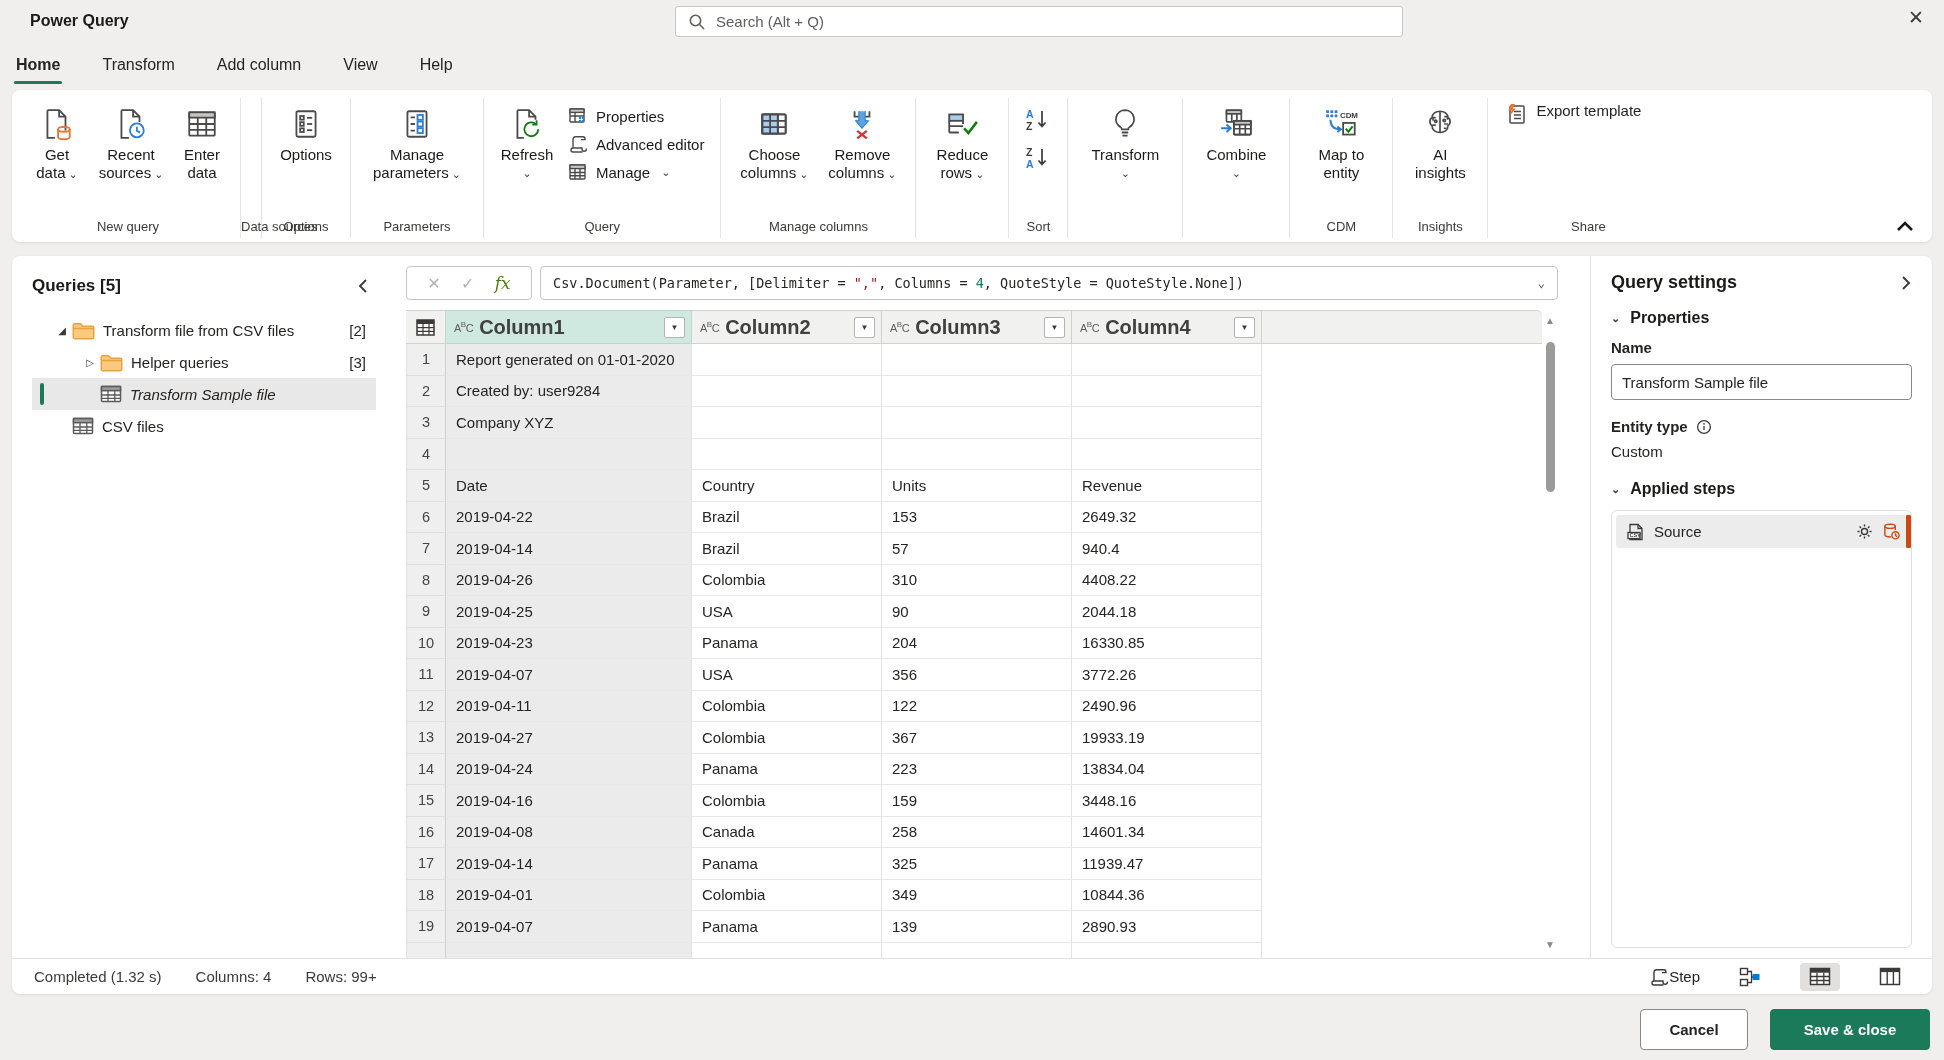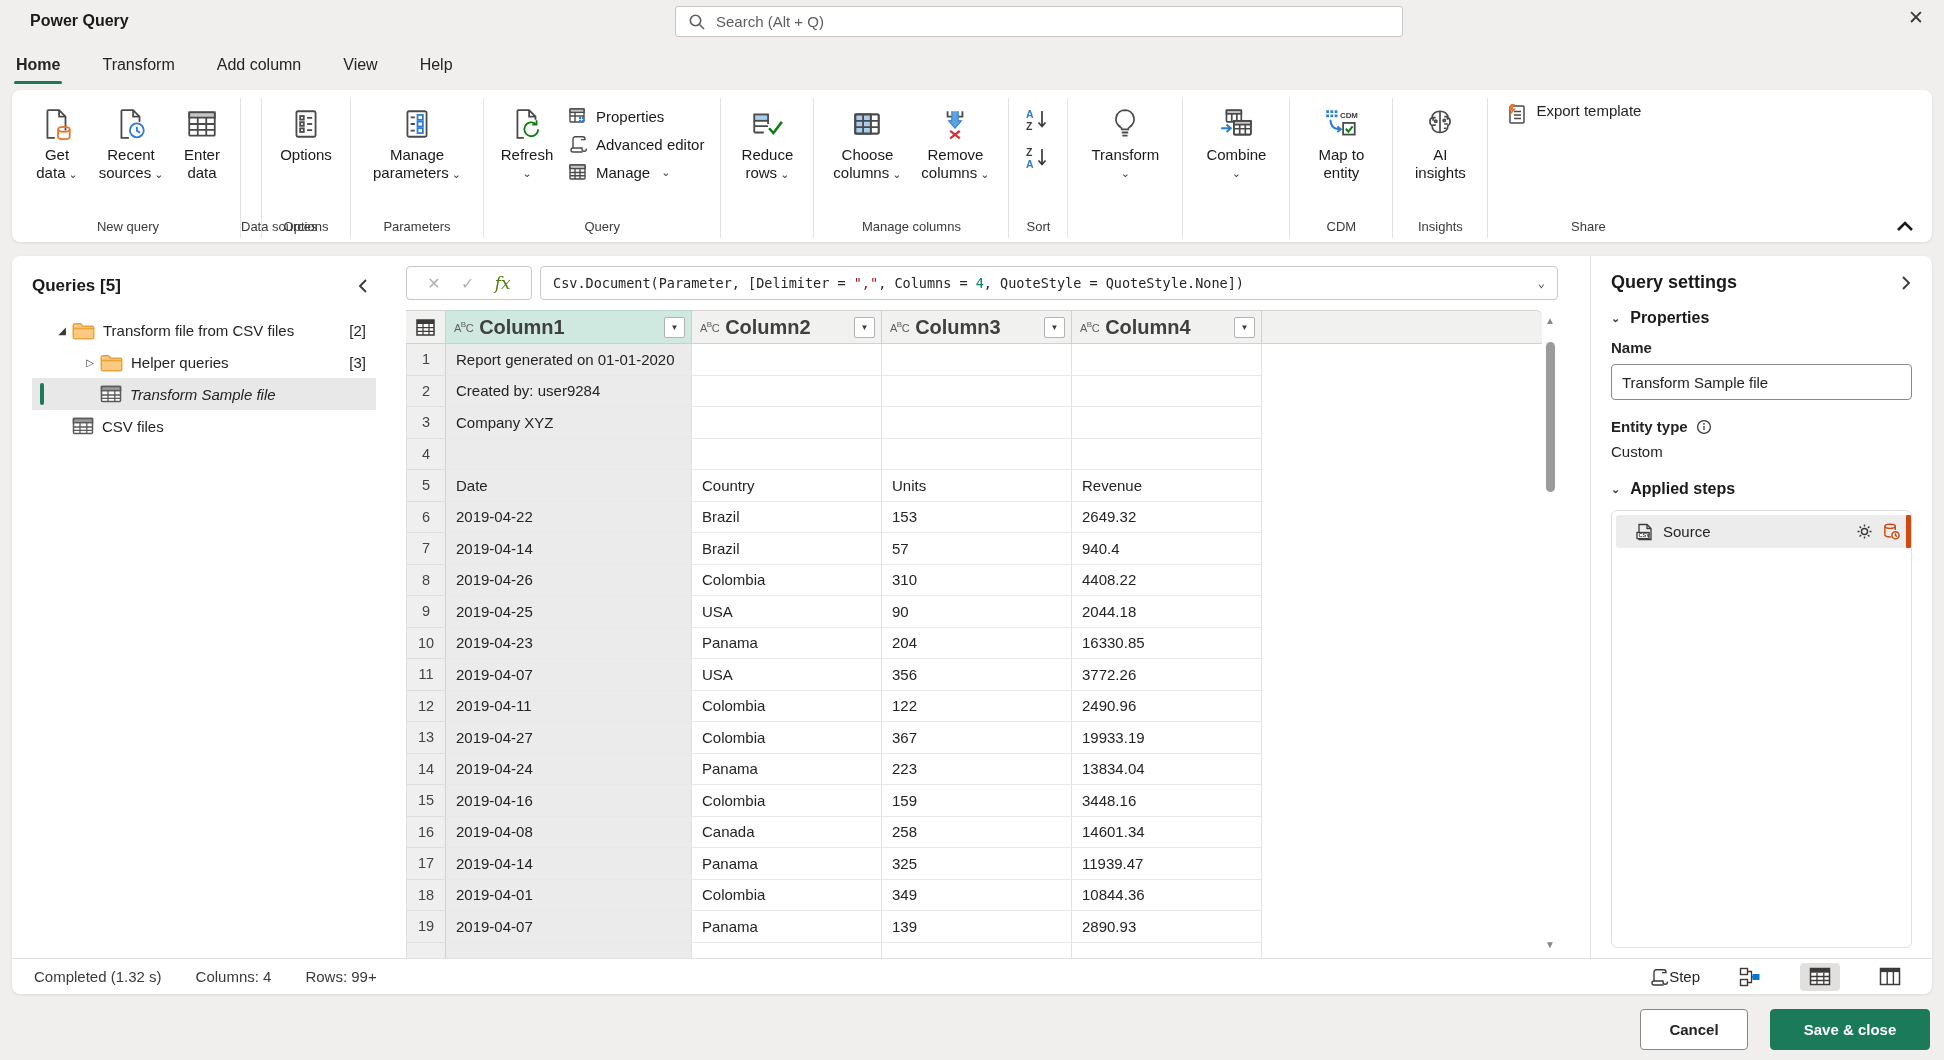--- a/index.html
+++ b/index.html
@@ -103,21 +103,21 @@
   
   .rightpanel { width:342px; flex-shrink:0; border-left:1px solid #e4e2e0; padding:16px 20px 10px 20px; display:flex; flex-direction:column; }
   .qs-head { display:flex; align-items:center; margin-bottom:16px; }
   .qs-title { font-size:18px; font-weight:600; color:#1b1a19; }
   .qs-sec { display:flex; align-items:center; gap:10px; font-size:16px; font-weight:600; color:#1b1a19; margin-bottom:12px; cursor:pointer; }
   .qs-sec .secchev { font-size:11px; color:#3b3a39; }
   .qs-label { font-size:15px; font-weight:700; margin-bottom:8px; display:flex; align-items:center; gap:8px; }
   .qs-input { width:100%; height:36px; border:1px solid #8a8886; border-radius:4px; padding:0 10px; font-size:15px; font-family:inherit; color:#252423; margin-bottom:18px; }
   .qs-value { font-size:15px; color:#252423; margin-bottom:20px; }
   .steps-box { border:1px solid #e1dfdd; border-radius:6px; flex:1; padding:4px; position:relative; overflow:hidden; }
-  .step-row { height:33px; background:#ececec; border-radius:3px; display:flex; align-items:center; padding:0 6px 0 19px; cursor:pointer; position:relative; }
+  .step-row { height:33px; background:#ececec; border-radius:3px; display:flex; align-items:center; padding:0 6px 0 10px; cursor:pointer; position:relative; }
   .step-row .slabel { font-size:15px; margin-left:8px; }
   .step-actions { margin-left:auto; display:flex; align-items:center; gap:8px; }
   .step-bar { position:absolute; right:-4px; top:0; bottom:0; width:5px; background:#cc4a12; border-radius:1px; }
 
   
   .statusbar { height:36px; border-top:1px solid #e4e2e0; display:flex; align-items:center; padding:0 22px; gap:34px; font-size:15px; color:#3b3a39; flex-shrink:0; }
   .statusbar .left { display:flex; gap:34px; }
   .statusbar .right { margin-left:auto; display:flex; align-items:center; gap:30px; }
   .step-btn { display:flex; align-items:center; gap:0; cursor:pointer; color:#252423; }
   .view-btn { display:flex; align-items:center; justify-content:center; width:40px; height:28px; border-radius:4px; cursor:pointer; }
@@ -299,60 +299,60 @@
           <span>Manage</span>
           <span class="chev">⌄</span>
         </div>
       </div>
     </div>
     <div class="rgl">Query</div>
   </div>
 
   <div class="rgroup">
     <div class="rbtns">
+      <div class="rbtn" style="width:86px">
+        <span class="ricon">
+          <svg width="34" height="34" viewBox="0 0 32 32" fill="none" stroke="#4a4a4a" stroke-width="1.7">
+              <rect x="5" y="7" width="22" height="18" rx="1"></rect>
+              <rect x="5" y="7" width="14.6" height="18" fill="#a9cdf0"></rect>
+              <path d="M5 13 h22 M5 19 h22 M12.3 7 v18 M19.6 7 v18"></path>
+              <rect x="5" y="7" width="22" height="18" rx="1"></rect>
+            </svg>
+        </span>
+        <span class="rlabel"><span>Choose columns</span><span class="chev">⌄</span></span>
+      </div>
+      <div class="rbtn" style="width:86px">
+        <span class="ricon">
+          <svg width="34" height="34" viewBox="0 0 32 32" fill="none">
+              <path d="M9 4 v5 h4 M23 4 v5 h-4" stroke="#4a4a4a" stroke-width="1.7"></path>
+              <path d="M13 4 v9 h-3 l6 7 6 -7 h-3 v-9" fill="#5ea3dd" stroke="#2b7cd3" stroke-width="1"></path>
+              <path d="M11.5 22.5 l9 7 M20.5 22.5 l-9 7" stroke="#d13438" stroke-width="2.2"></path>
+            </svg>
+        </span>
+        <span class="rlabel"><span>Remove columns</span><span class="chev">⌄</span></span>
+      </div>
+    </div>
+    <div class="rgl">Manage columns</div>
+  </div>
+
+  <div class="rgroup">
+    <div class="rbtns">
       <div class="rbtn" style="width:72px">
         <span class="ricon">
           <svg width="34" height="34" viewBox="0 0 32 32" fill="none" stroke="#4a4a4a" stroke-width="1.7">
               <rect x="4" y="7" width="13" height="6" fill="#a9cdf0"></rect>
               <path d="M4 18 h13 M4 24 h9 M4 13 v11"></path>
               <path d="M17 13 v3"></path>
               <path d="M18 20 l4 4.5 L30 14" stroke="#107c10" stroke-width="2.4"></path>
             </svg>
         </span>
         <span class="rlabel"><span>Reduce rows</span><span class="chev">⌄</span></span>
       </div>
     </div>
     <div class="rgl"></div>
-  </div>
-
-  <div class="rgroup">
-    <div class="rbtns">
-      <div class="rbtn" style="width:86px">
-        <span class="ricon">
-          <svg width="34" height="34" viewBox="0 0 32 32" fill="none" stroke="#4a4a4a" stroke-width="1.7">
-              <rect x="5" y="7" width="22" height="18" rx="1"></rect>
-              <rect x="5" y="7" width="14.6" height="18" fill="#a9cdf0"></rect>
-              <path d="M5 13 h22 M5 19 h22 M12.3 7 v18 M19.6 7 v18"></path>
-              <rect x="5" y="7" width="22" height="18" rx="1"></rect>
-            </svg>
-        </span>
-        <span class="rlabel"><span>Choose columns</span><span class="chev">⌄</span></span>
-      </div>
-      <div class="rbtn" style="width:86px">
-        <span class="ricon">
-          <svg width="34" height="34" viewBox="0 0 32 32" fill="none">
-              <path d="M9 4 v5 h4 M23 4 v5 h-4" stroke="#4a4a4a" stroke-width="1.7"></path>
-              <path d="M13 4 v9 h-3 l6 7 6 -7 h-3 v-9" fill="#5ea3dd" stroke="#2b7cd3" stroke-width="1"></path>
-              <path d="M11.5 22.5 l9 7 M20.5 22.5 l-9 7" stroke="#d13438" stroke-width="2.2"></path>
-            </svg>
-        </span>
-        <span class="rlabel"><span>Remove columns</span><span class="chev">⌄</span></span>
-      </div>
-    </div>
-    <div class="rgl">Manage columns</div>
   </div>
 
   <div class="rgroup">
     <div class="sortstack">
       <span class="rbtn" style="padding:2px">
         <svg width="26" height="24" viewBox="0 0 26 24">
             <text x="1" y="10" font-size="10.5" font-weight="bold" fill="#2b7cd3" font-family="Liberation Sans,sans-serif">A</text>
             <text x="1" y="22" font-size="10.5" font-weight="bold" fill="#3b3a39" font-family="Liberation Sans,sans-serif">Z</text>
             <path d="M17 3 v15 M13.5 14.5 l3.5 4 3.5 -4" stroke="#3b3a39" stroke-width="1.7" fill="none"></path>
           </svg>

